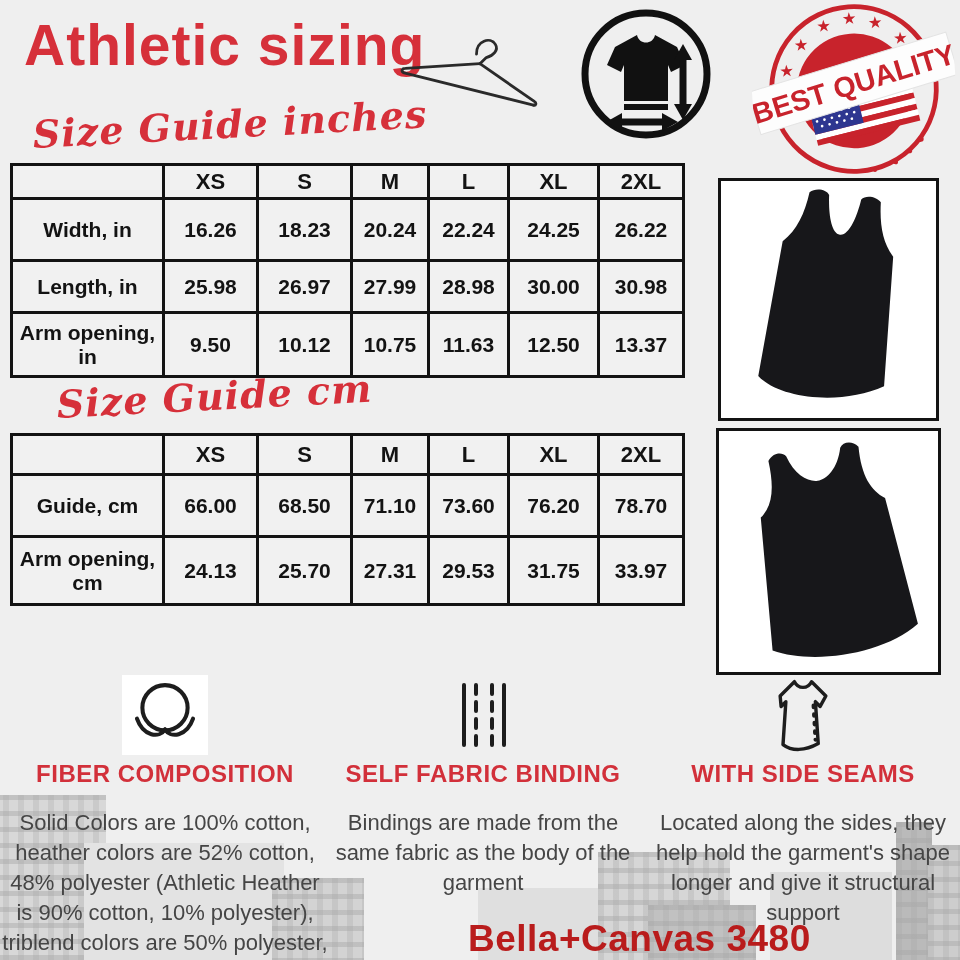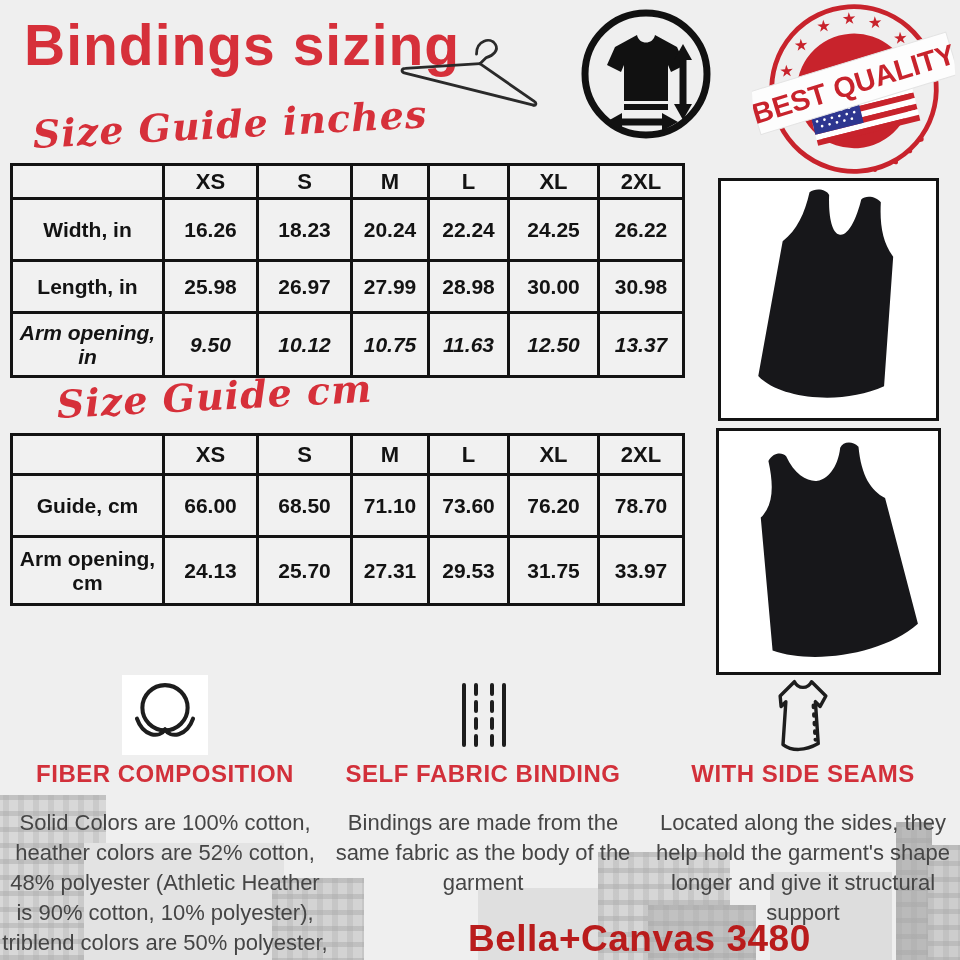--- a/index.html
+++ b/index.html
@@ -41,21 +41,21 @@
     border:3px solid #131313;text-align:center;vertical-align:middle;
     font-weight:bold;color:#131313;font-size:21px;padding:0 2px;
     font-family:"Liberation Sans", sans-serif;
   }
   table.size-table th{font-size:22px;}
   #table-inches{left:10px;top:163px;width:672px;}
   #table-cm{left:10px;top:433px;width:672px;}
   col.c0{width:152px;} col.c1{width:94px;} col.c2{width:94px;}
   col.c3{width:77px;}  col.c4{width:80px;} col.c5{width:90px;} col.c6{width:85px;}
   #table-inches tr.hrow{height:34px;} #table-inches tr.r1{height:62px;}
-  #table-inches tr.r2{height:52px;}  #table-inches tr.r3{height:64px;font-style:italic;}
+  #table-inches tr.r2{height:52px;}  #table-inches tr.r3{height:64px;}
   #table-cm tr.hrow{height:40px;} #table-cm tr.r1{height:62px;}
   #table-cm tr.r2{height:62px;}  #table-cm tr.r3{height:68px;margin-top:28px;}
 
   
   .tank-box{
     background:#ffffff;border:3px solid #131313;
     display:flex;align-items:center;justify-content:center;
   }
   #tank-front-box{left:718px;top:178px;width:215px;height:237px;}
   #tank-back-box{left:716px;top:428px;width:219px;height:241px;}
@@ -89,21 +89,21 @@
   <div class="bldg" style="left:84px;top:843px;width:200px;height:122px;background-color:#dadada;"></div>
   <div class="bldg win" style="left:272px;top:878px;width:92px;height:87px;background-color:#bdbdbd;"></div>
   <div class="bldg" style="left:478px;top:888px;width:130px;height:77px;background-color:#d2d2d2;"></div>
   <div class="bldg win" style="left:598px;top:852px;width:132px;height:113px;background-color:#c2c2c2;"></div>
   <div class="bldg win" style="left:648px;top:905px;width:108px;height:60px;background-color:#9d9d9d;"></div>
   <div class="bldg" style="left:770px;top:872px;width:122px;height:93px;background-color:#cfcfcf;"></div>
   <div class="bldg win" style="left:896px;top:822px;width:36px;height:143px;background-color:#8f8f8f;"></div>
   <div class="bldg win" style="left:928px;top:845px;width:34px;height:120px;background-color:#b3b3b3;"></div>
 </div>
 
-<div id="page-title" class="layer">Bindings sizing</div>
+<div id="page-title" class="layer">Athletic sizing</div>
 
 <div class="layer" style="left:398px;top:30px;transform:rotate(14deg);">
   <svg width="150" height="92" viewBox="0 0 160 95" fill="none" stroke="#2a2a2a" stroke-width="3" stroke-linecap="round" stroke-linejoin="round">
     <path d="M78,24 C74,10 88,2 95,9 C100,14 96,21 89,25 L84,33"></path>
     <path d="M84,33 L8,57 C4,58 4,62 9,62 L150,62"></path>
     <path d="M84,33 L150,58 C153,59 153,62 150,62"></path>
   </svg>
 </div>
 
 <div class="layer" style="left:578px;top:6px;">

